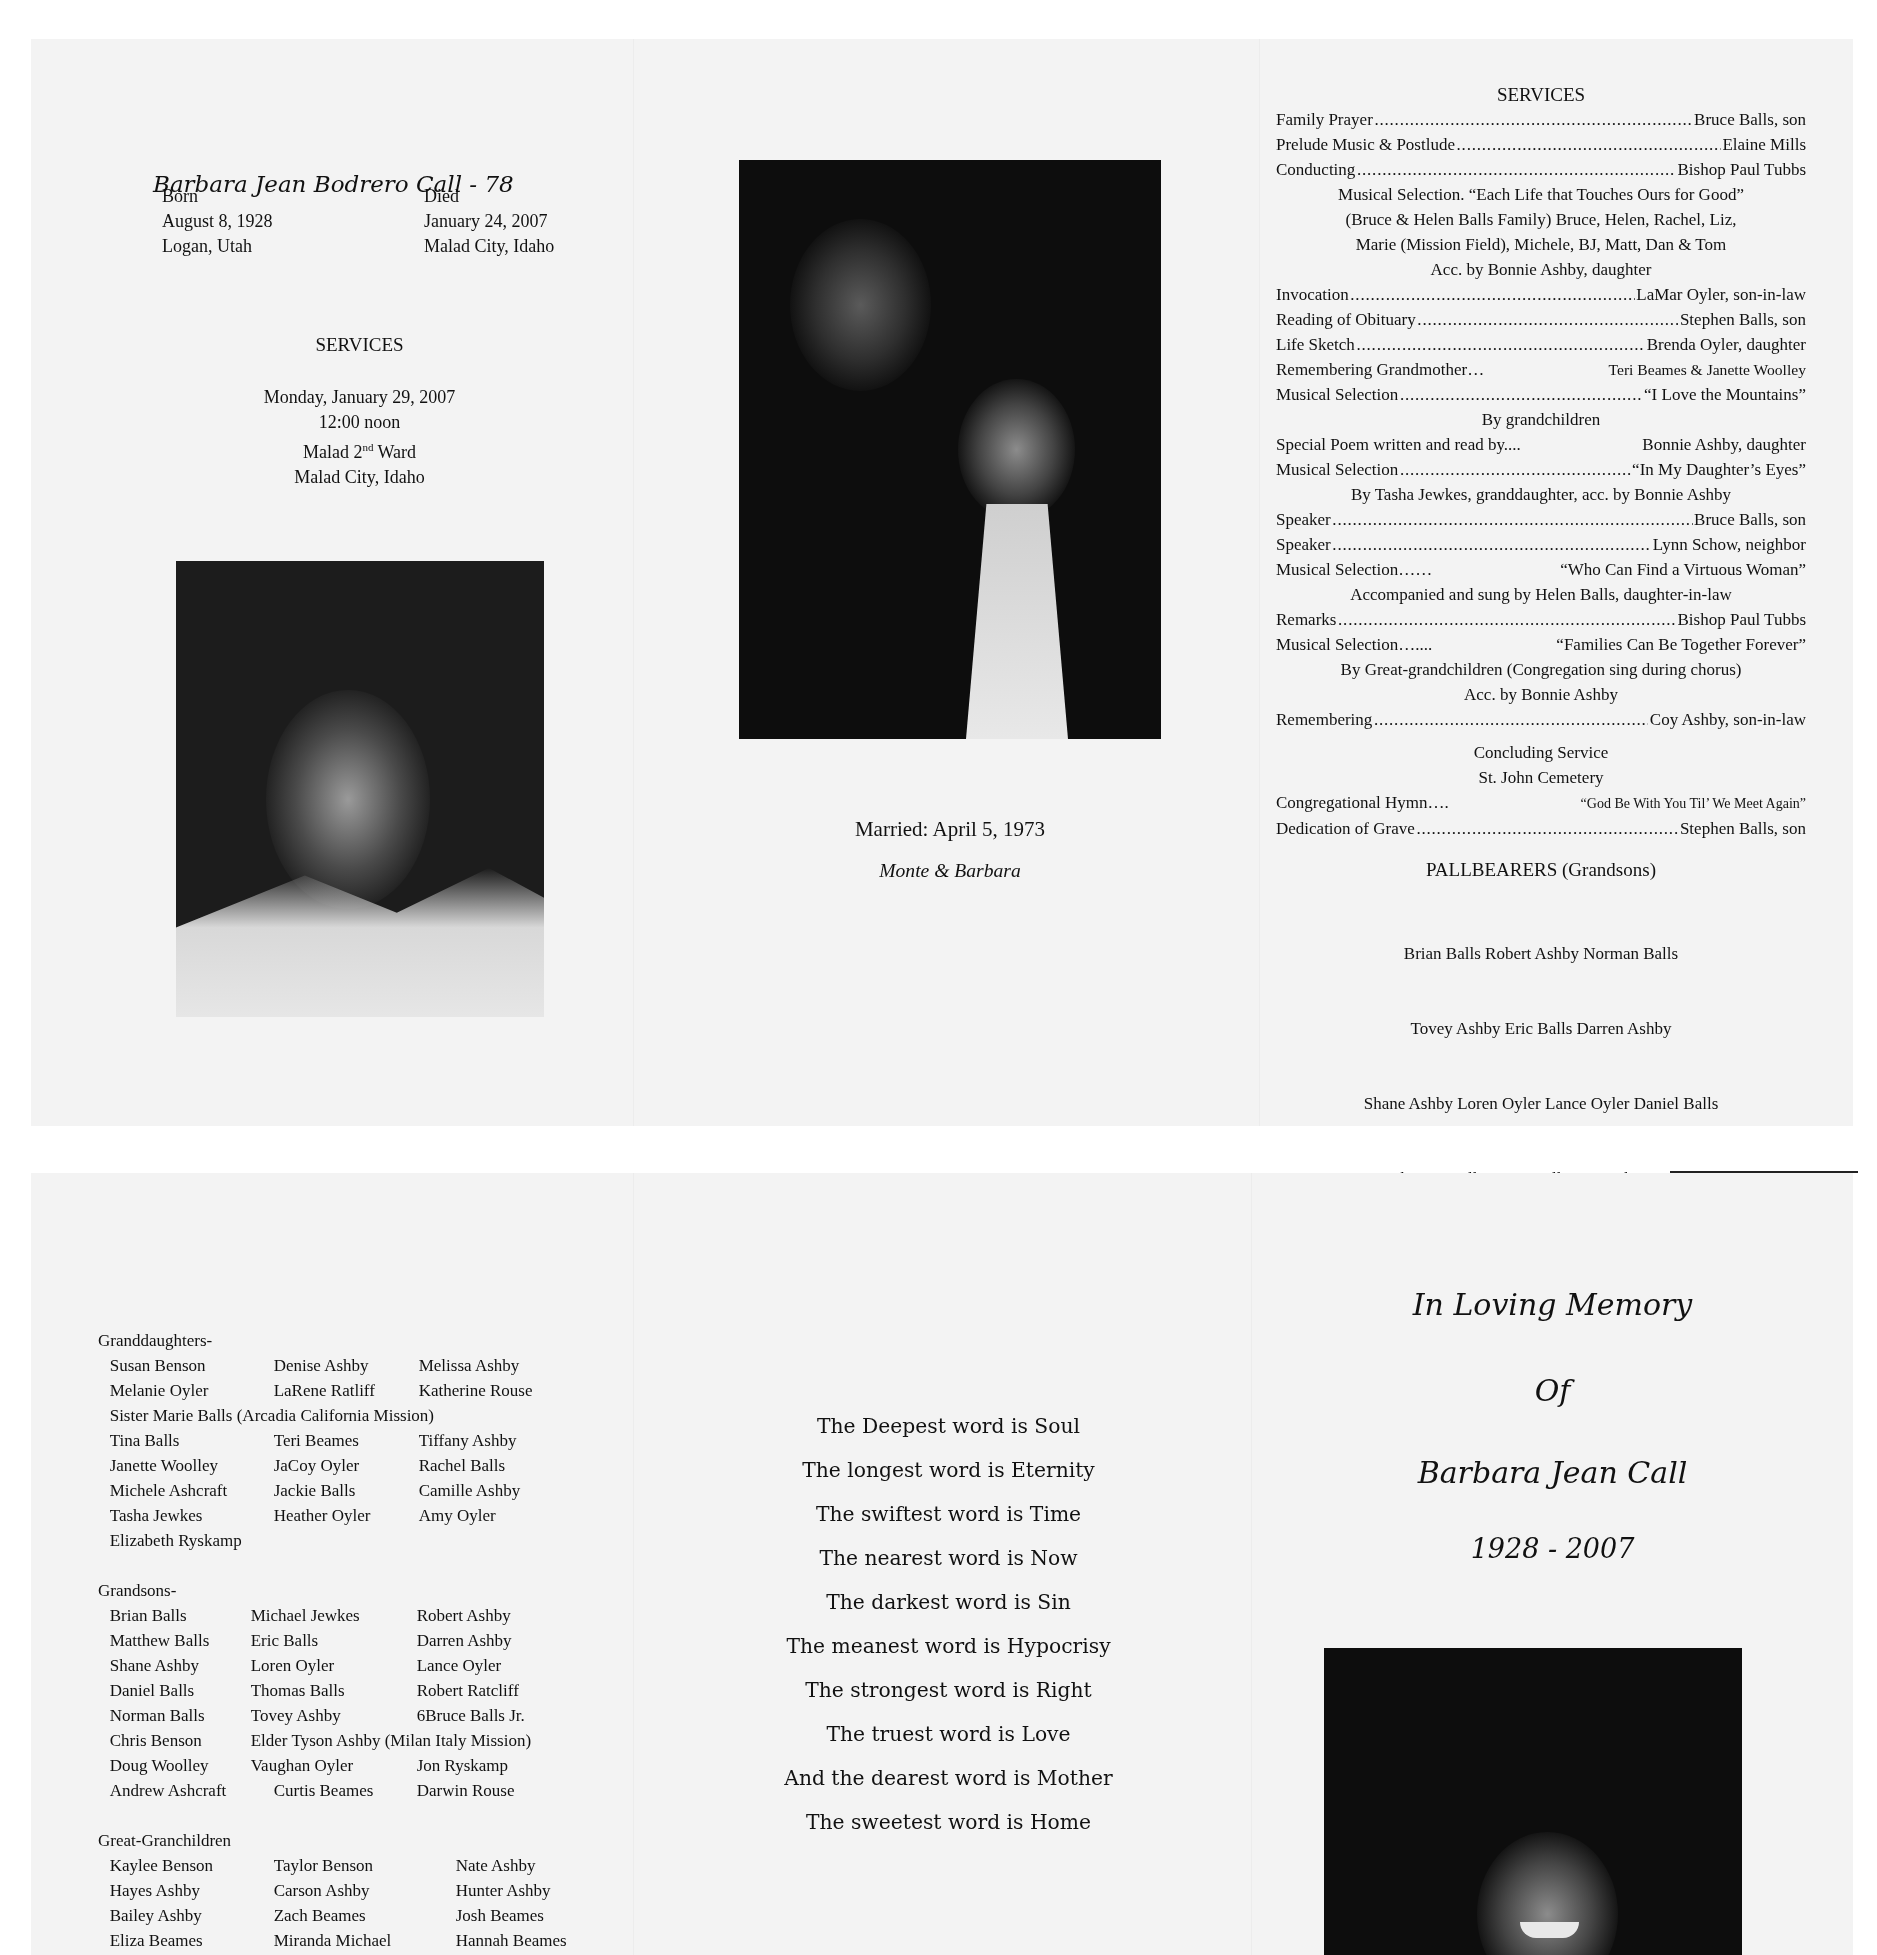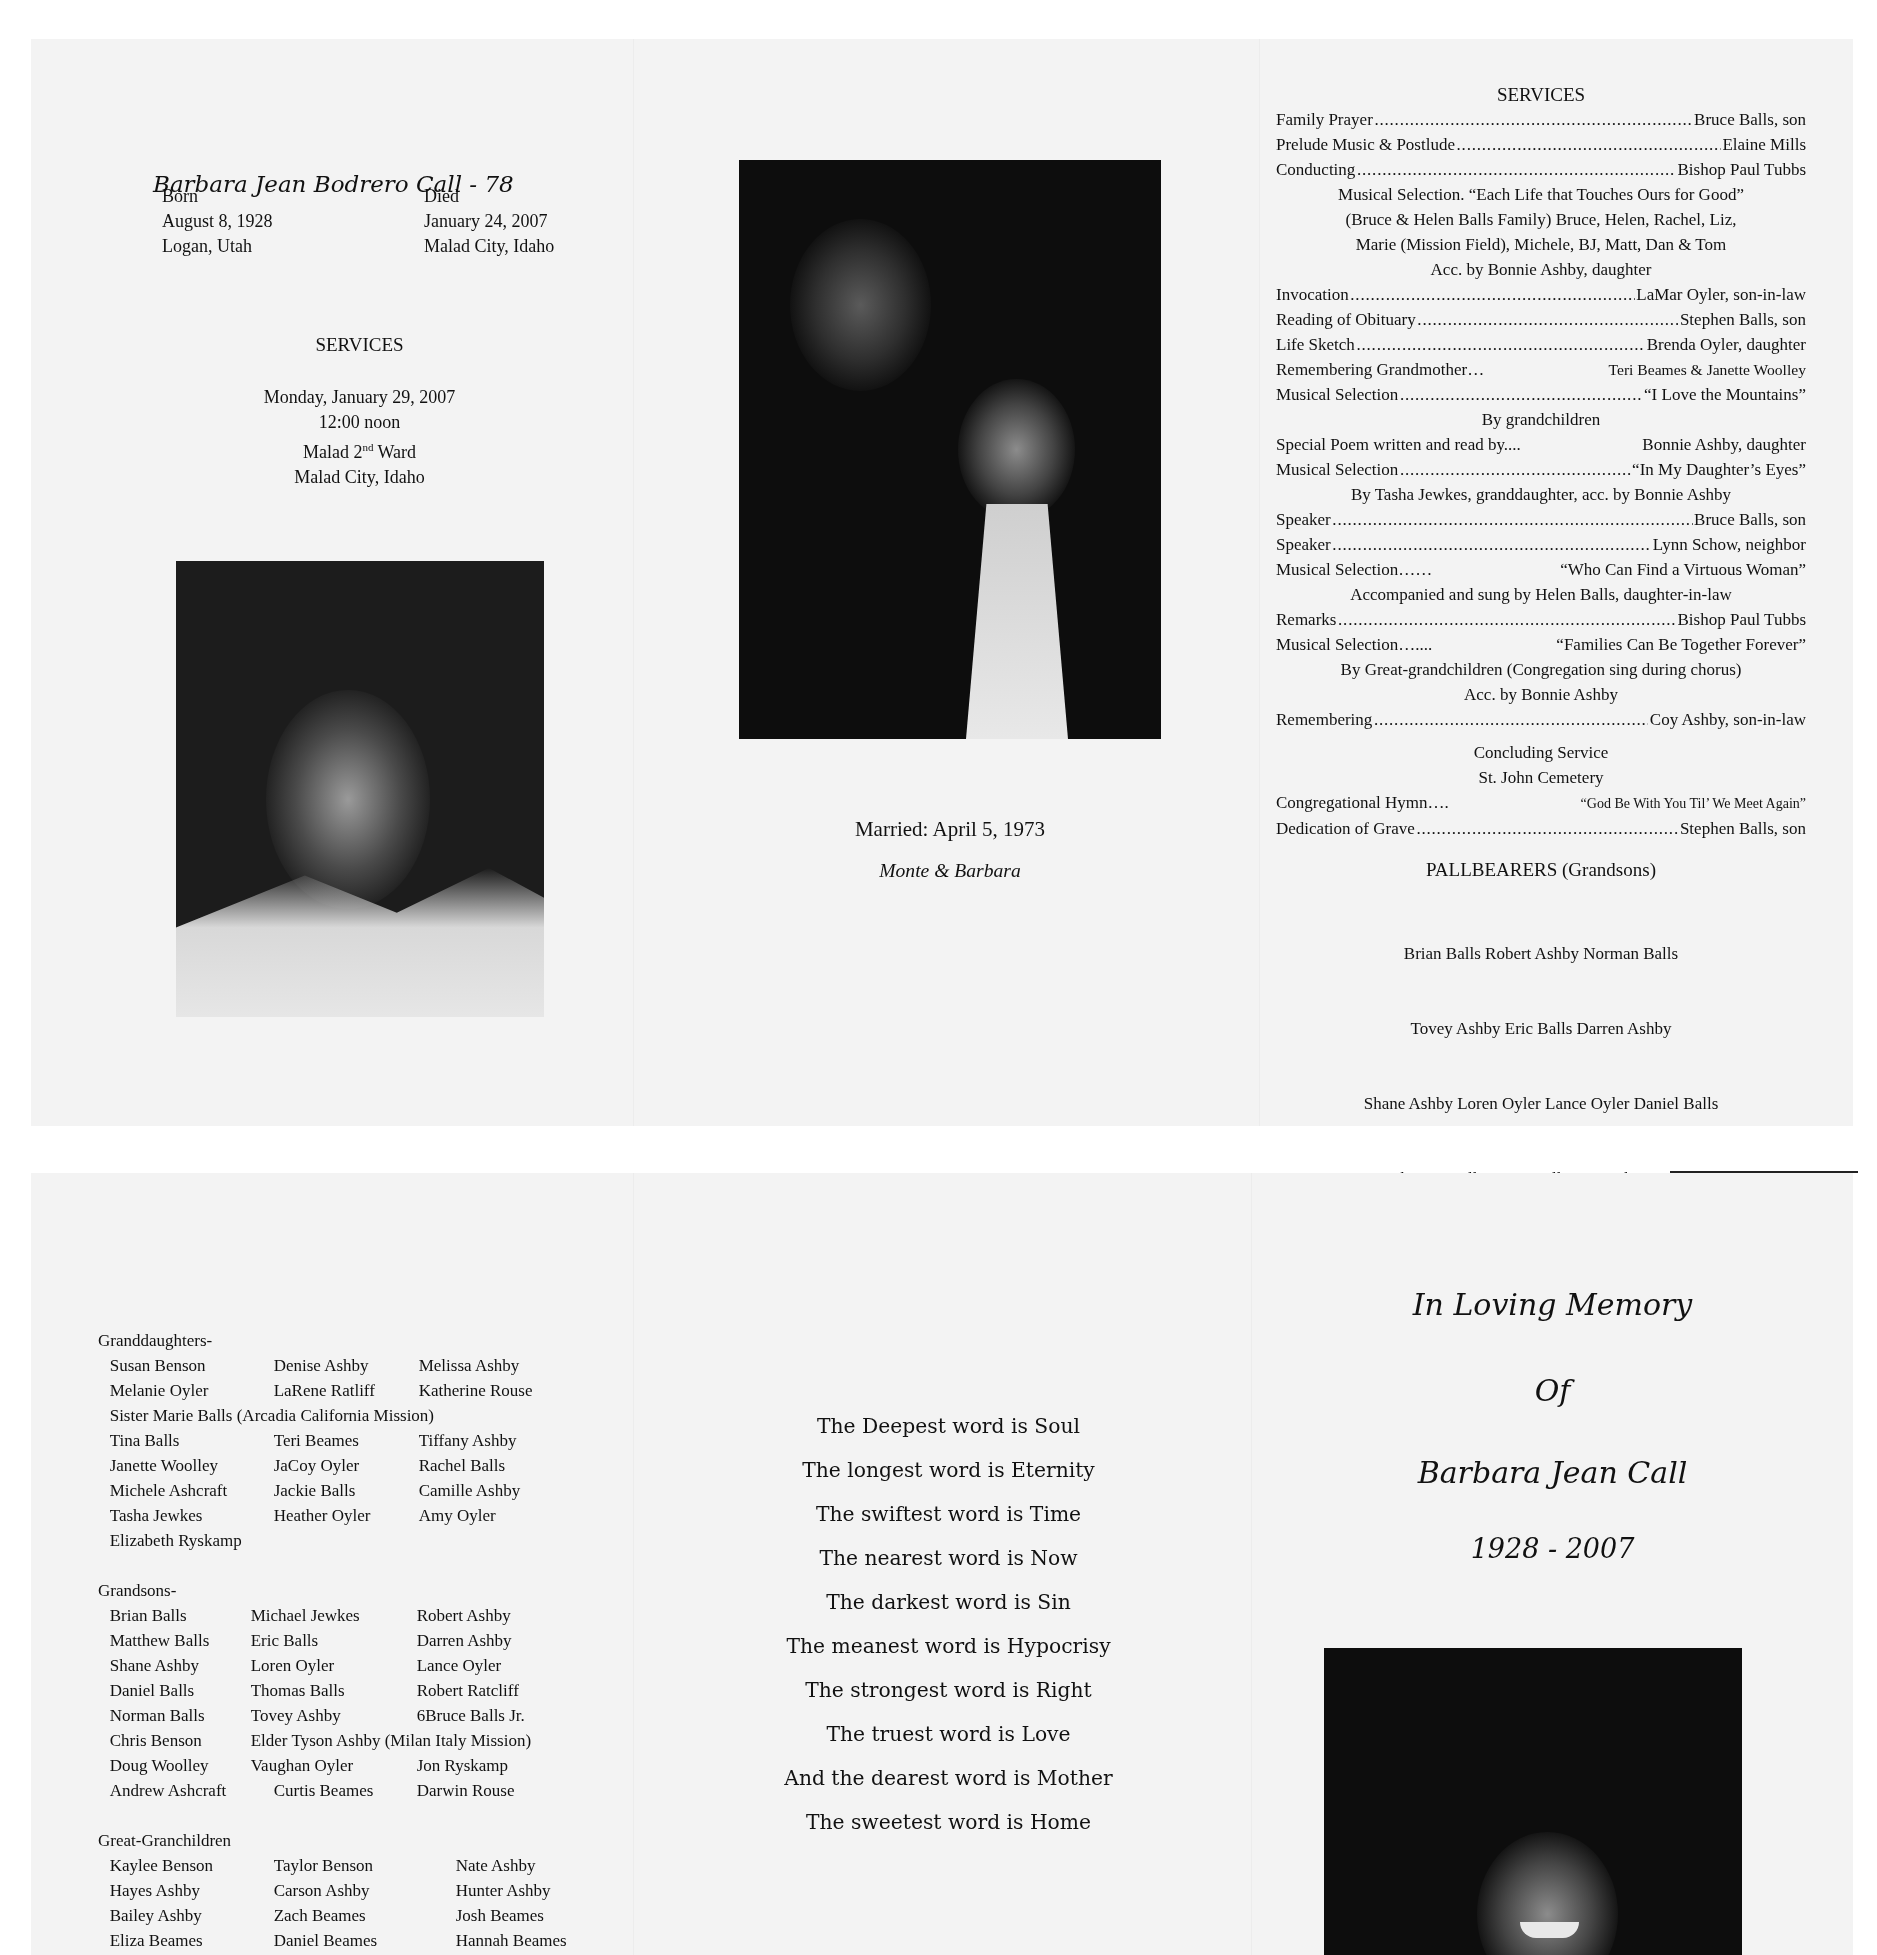--- a/index.html
+++ b/index.html
@@ -286,21 +286,21 @@
           <span style="width:182px">Carson Ashby</span>
           <span>Hunter Ashby</span>
         </div>
       <div class="r">
           <span style="width:164px">Bailey Ashby</span>
           <span style="width:182px">Zach Beames</span>
           <span>Josh Beames</span>
         </div>
       <div class="r">
           <span style="width:164px">Eliza Beames</span>
-          <span style="width:182px">Daniel Beames</span>
+          <span style="width:182px">Miranda Michael</span>
           <span>Hannah Beames</span>
         </div>
       <div class="r">
           <span style="width:164px">Cassie Beames</span>
           <span style="width:182px">Rebekah Ashby</span>
           <span>Garrett Ashby</span>
         </div>
 
     </div>
   </div>

